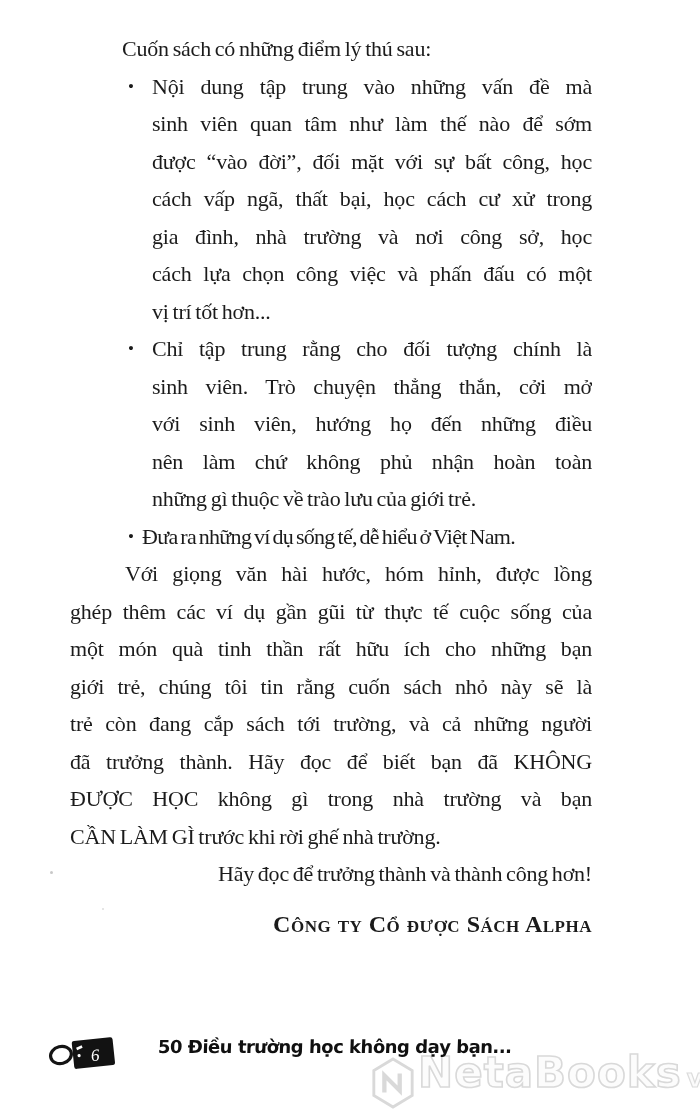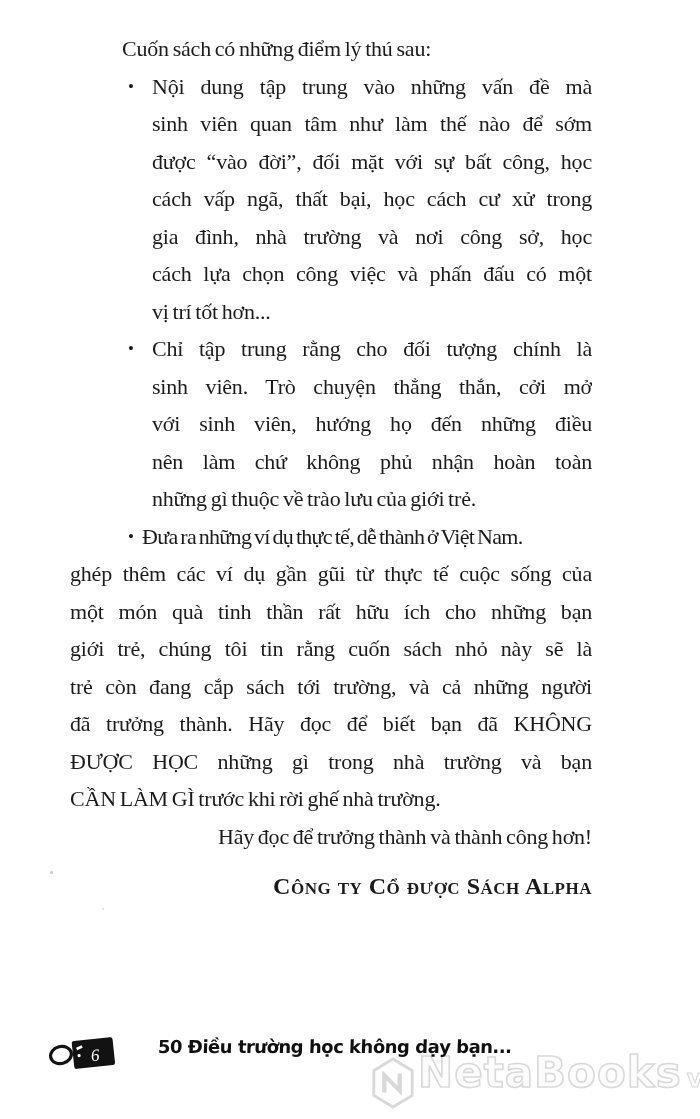--- a/index.html
+++ b/index.html
@@ -57,31 +57,32 @@
         <p class="line jl">sinh viên. Trò chuyện thẳng thắn, cởi mở</p>
         <p class="line jl">với sinh viên, hướng họ đến những điều</p>
         <p class="line jl">nên làm chứ không phủ nhận hoàn toàn</p>
         <p class="line">những gì thuộc về trào lưu của giới trẻ.</p>
       </div>
     </div>
 
     <div class="bullet">
       <span class="marker">•</span>
       <div>
-        <p class="line condensed">Đưa ra những ví dụ thực tế, dễ thành ở Việt Nam.</p>
+        <p class="line condensed">Đưa ra những ví dụ sống tế, dễ hiểu ở Việt Nam.</p>
       </div>
     </div>
 
     <div>
+      <p class="line jl indent2">Với giọng văn hài hước, hóm hỉnh, được lồng</p>
       <p class="line jl">ghép thêm các ví dụ gần gũi từ thực tế cuộc sống của</p>
       <p class="line jl">một món quà tinh thần rất hữu ích cho những bạn</p>
       <p class="line jl">giới trẻ, chúng tôi tin rằng cuốn sách nhỏ này sẽ là</p>
       <p class="line jl">trẻ còn đang cắp sách tới trường, và cả những người</p>
       <p class="line jl">đã trưởng thành. Hãy đọc để biết bạn đã KHÔNG</p>
-      <p class="line jl">ĐƯỢC HỌC những gì trong nhà trường và bạn</p>
+      <p class="line jl">ĐƯỢC HỌC không gì trong nhà trường và bạn</p>
       <p class="line">CẦN LÀM GÌ trước khi rời ghế nhà trường.</p>
     </div>
 
     <p class="line indent2">Hãy đọc để trưởng thành và thành công hơn!</p>
 
     <p class="signature">Công ty Cổ được Sách Alpha</p>
   </main>
 
   <span class="speck" style="left:50px;top:871px;width:3px;height:3px;"></span>
   <span class="speck" style="left:102px;top:908px;width:2px;height:2px;opacity:0.35;"></span>

